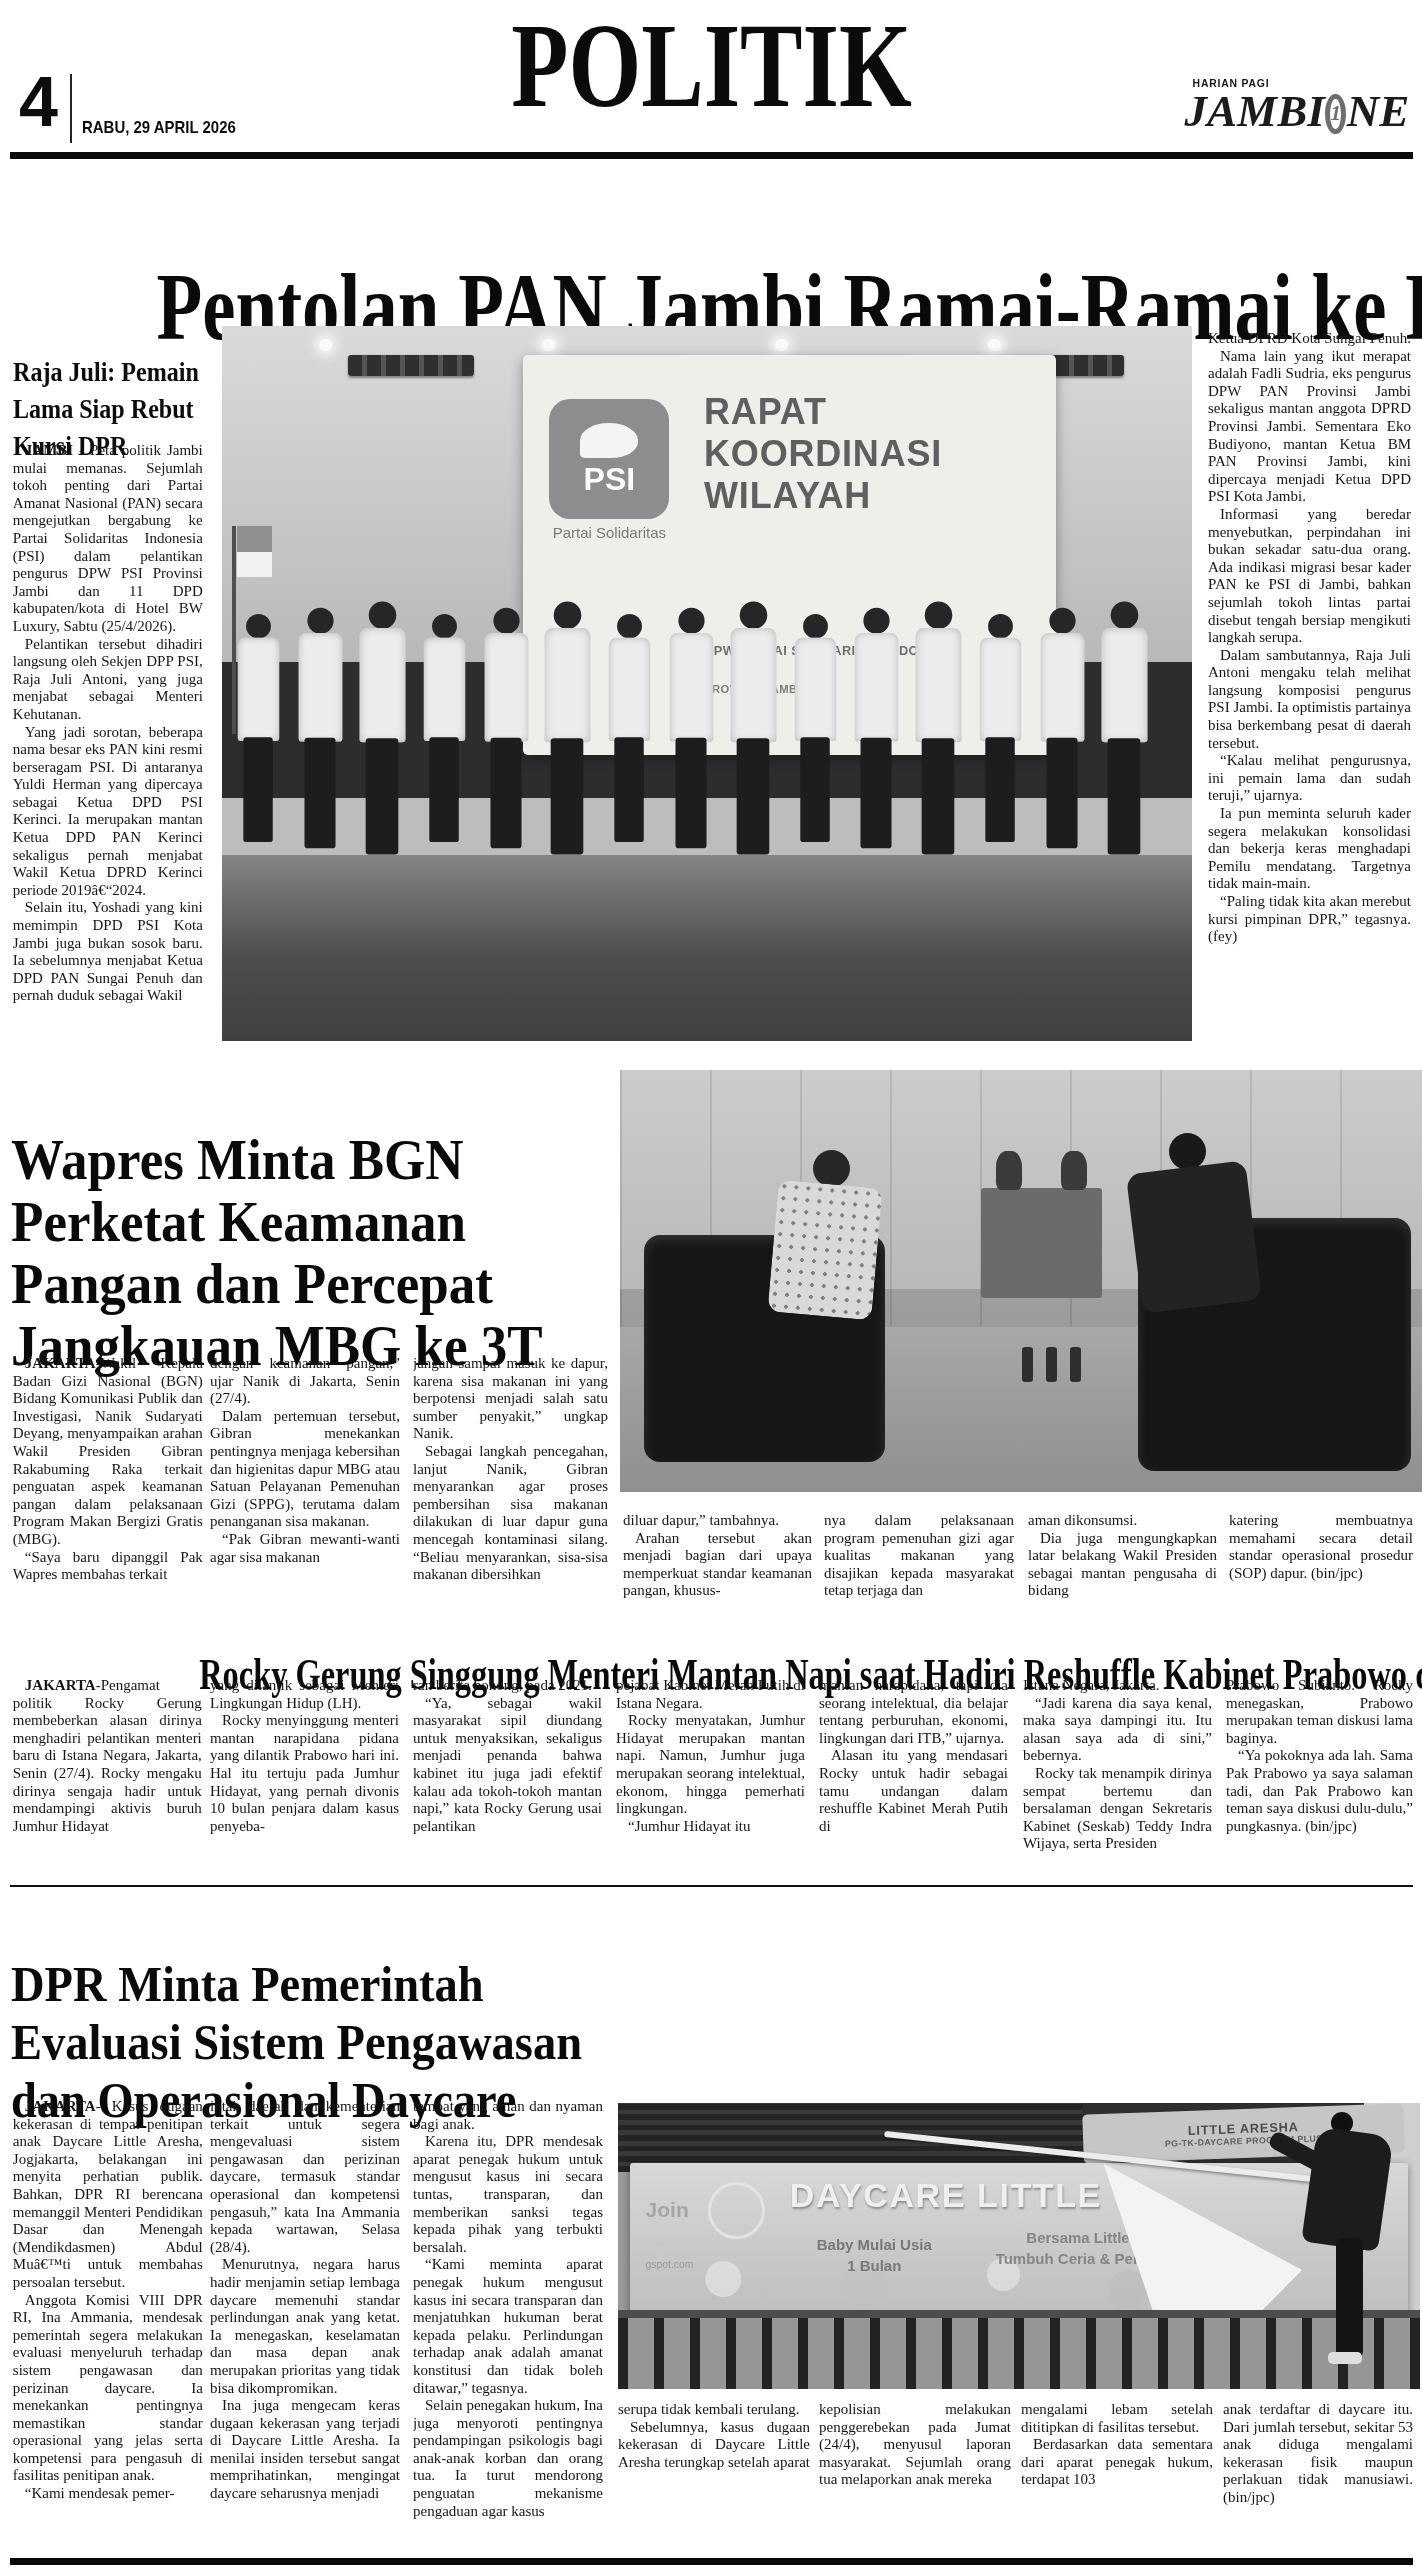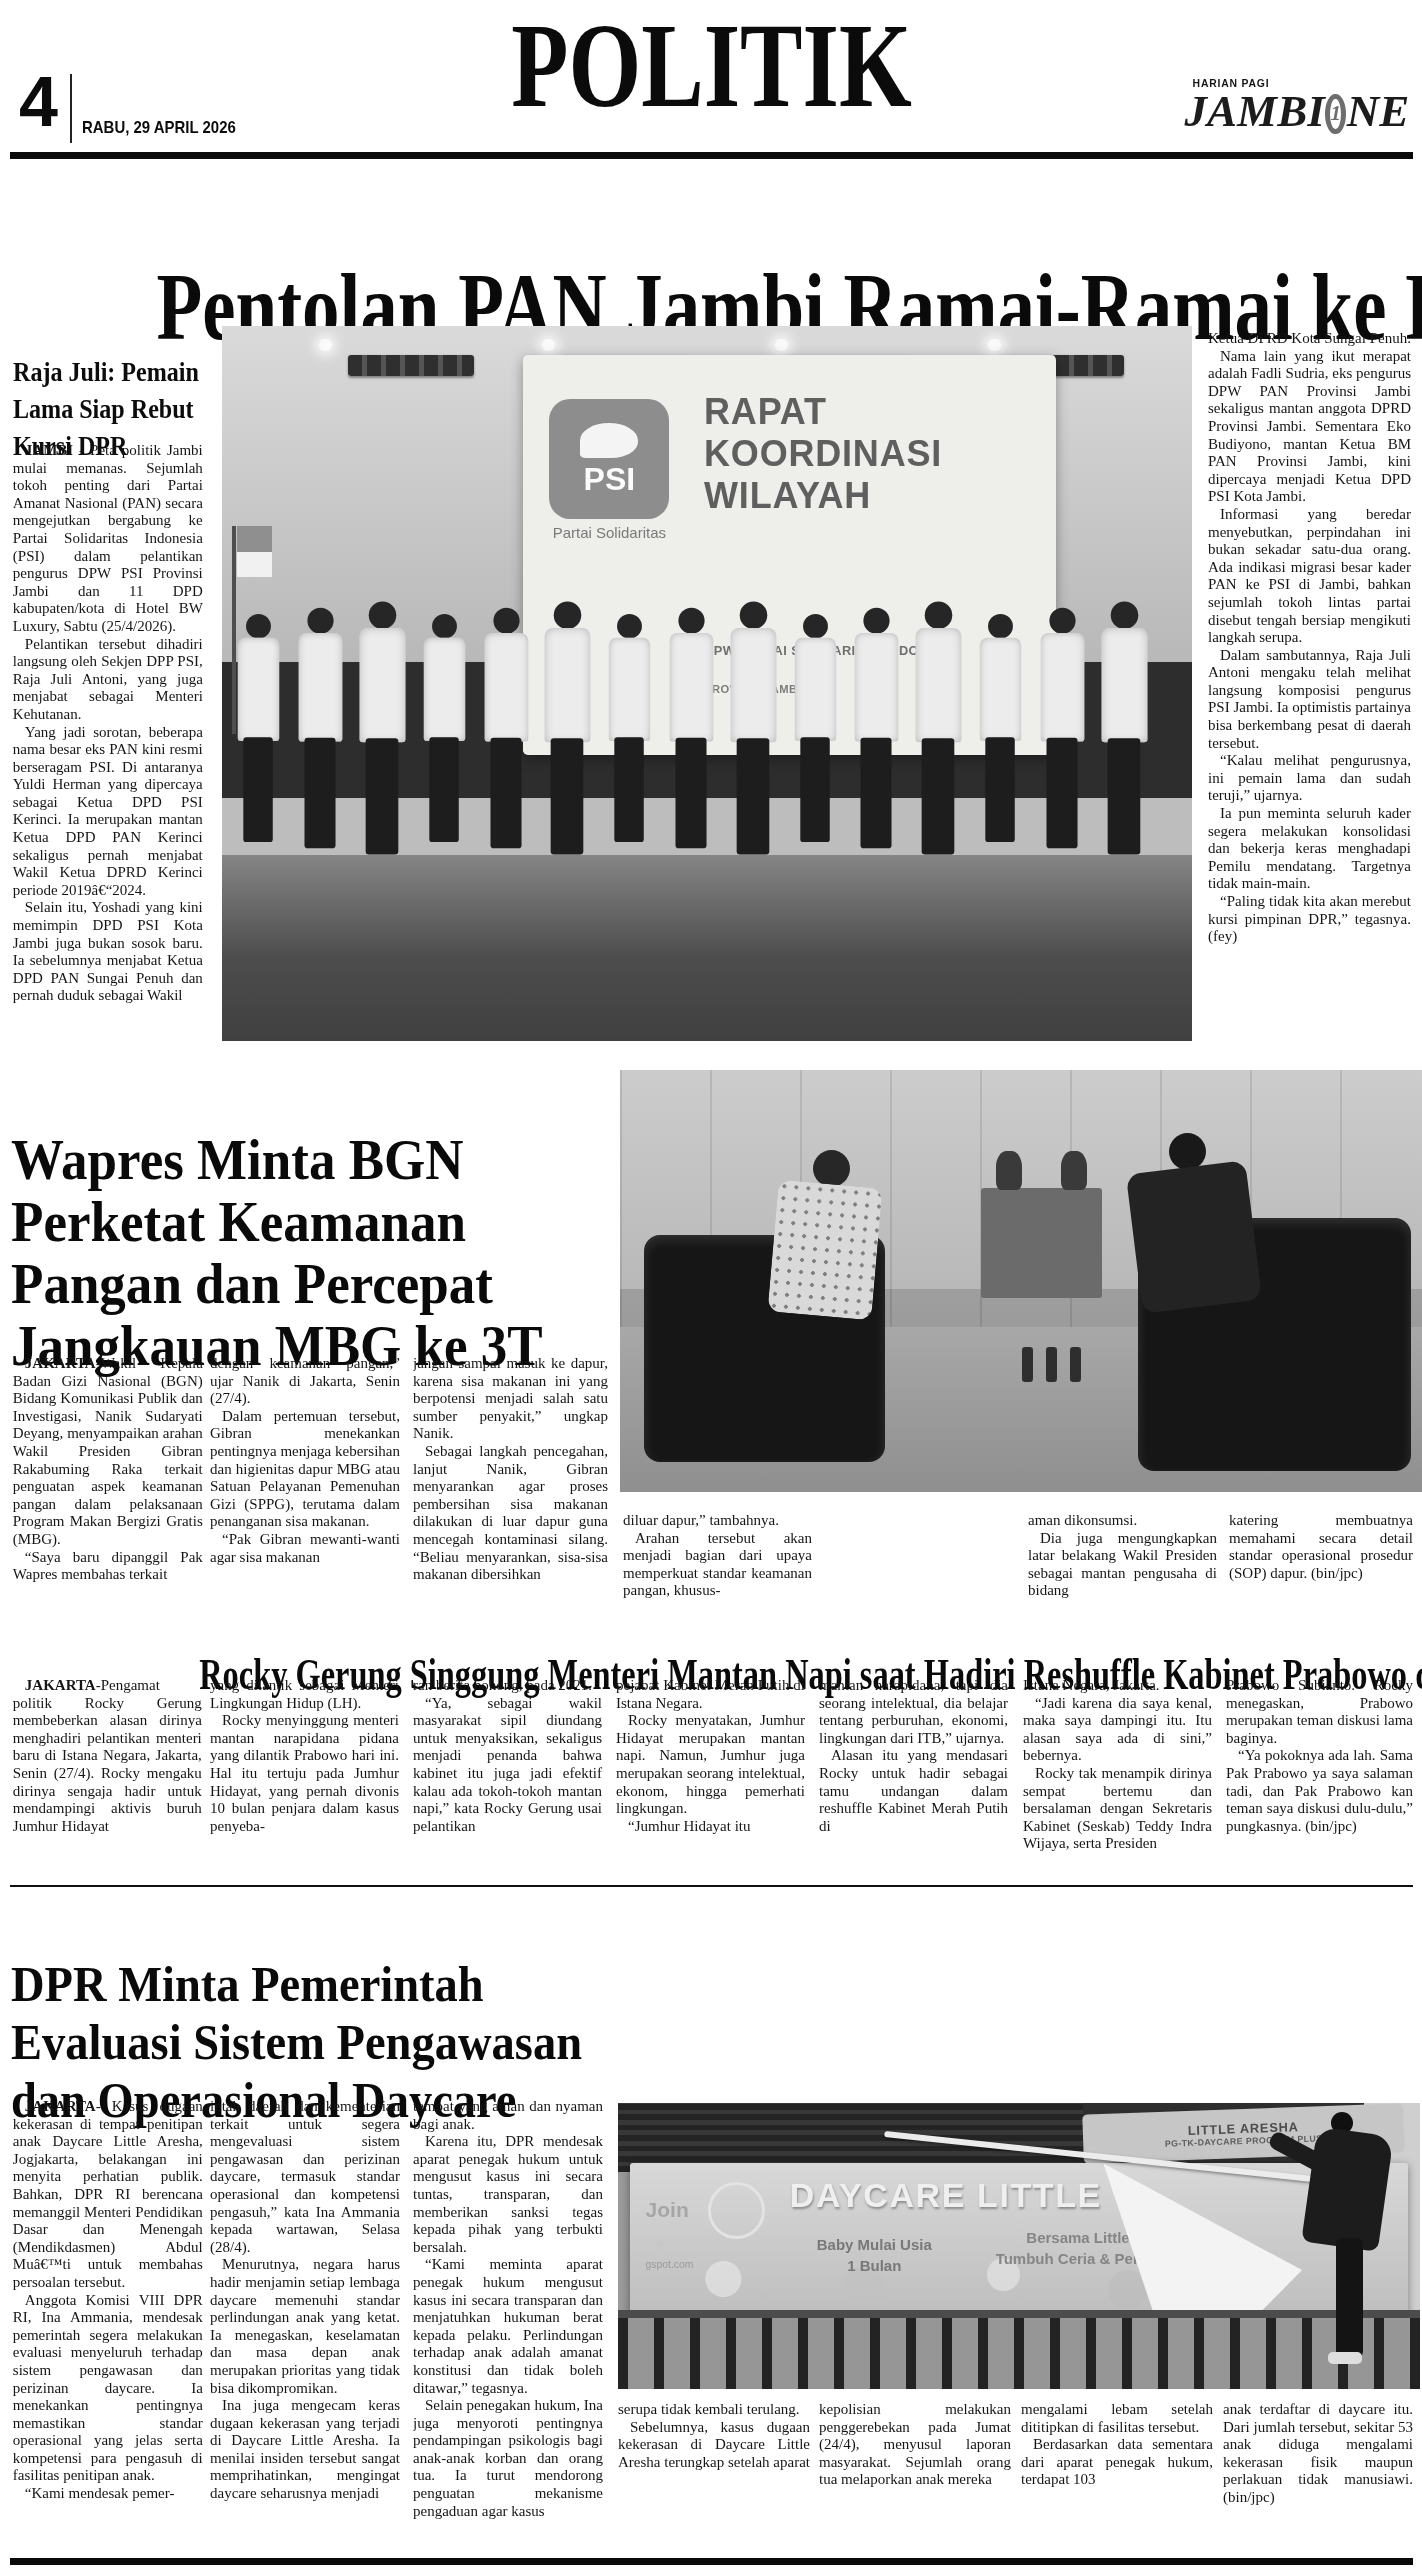--- a/index.html
+++ b/index.html
@@ -255,20 +255,23 @@
     <p class="ind">“Pak Gibran mewanti-wanti agar sisa makanan</p>
   </div>
   <div class="abs col" style="left:413px;top:1355px;width:195px;height:250px;">
     <p>jangan sampai masuk ke dapur, karena sisa makanan ini yang berpotensi menjadi salah satu sumber penyakit,” ungkap Nanik.</p>
     <p class="ind">Sebagai langkah pencegahan, lanjut Nanik, Gibran menyarankan agar proses pembersihan sisa makanan dilakukan di luar dapur guna mencegah kontaminasi silang. “Beliau menyarankan, sisa-sisa makanan dibersihkan</p>
   </div>
   <div class="abs col" style="left:623px;top:1512px;width:189px;height:164px;">
     <p>diluar dapur,” tambahnya.</p>
     <p class="ind">Arahan tersebut akan menjadi bagian dari upaya memperkuat standar keamanan pangan, khusus-</p>
   </div>
+  <div class="abs col" style="left:824px;top:1512px;width:190px;height:164px;">
+    <p>nya dalam pelaksanaan program pemenuhan gizi agar kualitas makanan yang disajikan kepada masyarakat tetap terjaga dan</p>
+  </div>
   <div class="abs col" style="left:1028px;top:1512px;width:189px;height:164px;">
     <p>aman dikonsumsi.</p>
     <p class="ind">Dia juga mengungkapkan latar belakang Wakil Presiden sebagai mantan pengusaha di bidang</p>
   </div>
   <div class="abs col" style="left:1229px;top:1512px;width:184px;height:164px;">
     <p>katering membuatnya memahami secara detail standar operasional prosedur (SOP) dapur. (bin/jpc)</p>
   </div>
 
   <h2 class="abs h-a3">Rocky Gerung Singgung Menteri Mantan Napi saat Hadiri Reshuffle Kabinet Prabowo di Istana</h2>
 

